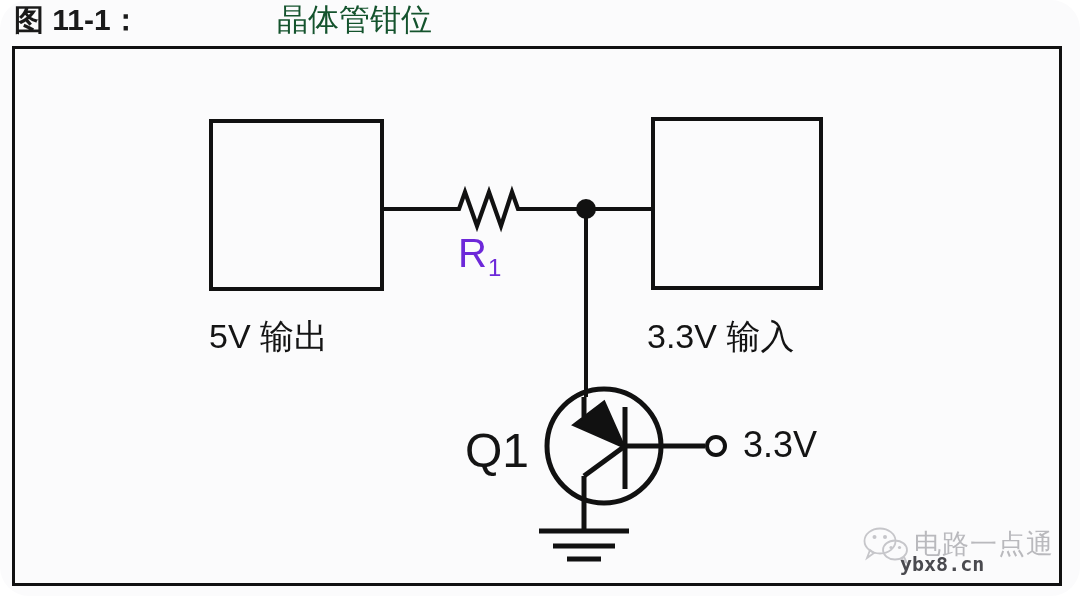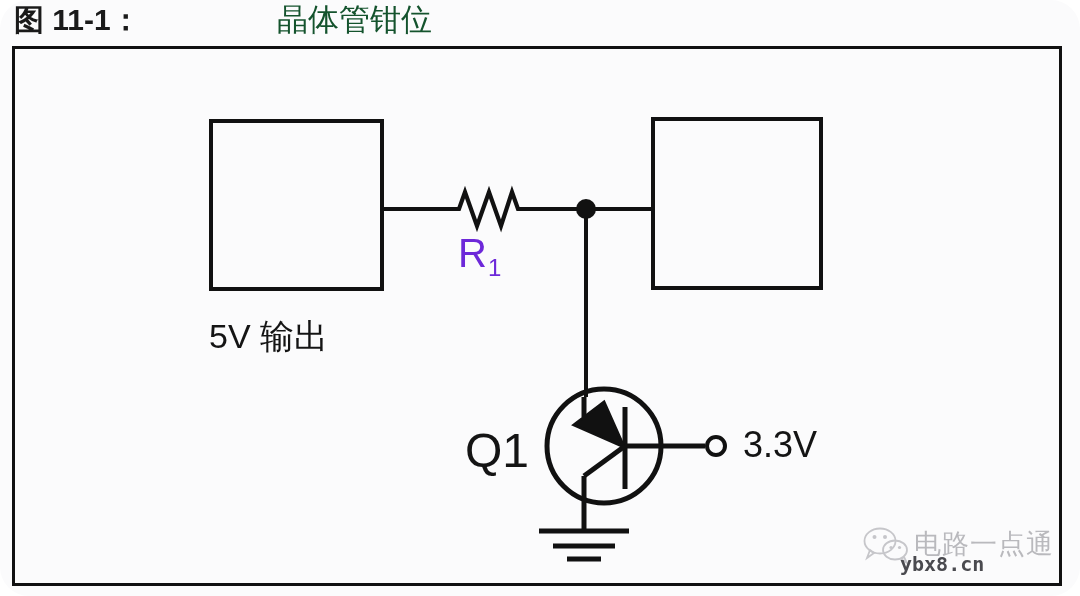--- a/index.html
+++ b/index.html
@@ -177,20 +177,21 @@
     <div id="figure-number">图 11-1：</div>
     <div id="figure-caption">晶体管钳位</div>
   </div>
 
   <div id="diagram-frame">
 
     <div class="block" style="left:194px; top:70px; width:175px; height:172px;"></div>
     <div class="label blk-label" style="left:194px; top:270px;">5V 输出</div>
 
     <div class="block" style="left:636px; top:68px; width:172px; height:173px;"></div>
+    <div class="label blk-label" style="left:632px; top:270px;">3.3V 输入</div>
 
     <div class="wire wire-h" style="left:369px; top:158px; width:68px;"></div>
 
     <svg class="overlay" width="1050" height="540">
       <polyline points="437,160 444,160 450,143 462,177 474,143 486,177 497,143 503,160 510,160" fill="none" stroke="#111111" stroke-width="4.2" stroke-linejoin="miter" stroke-linecap="butt"></polyline>
     </svg>
 
     <div class="wire wire-h" style="left:506px; top:158px; width:72px;"></div>
 
     <div class="node-dot" style="left:561px; top:150px;"></div>

